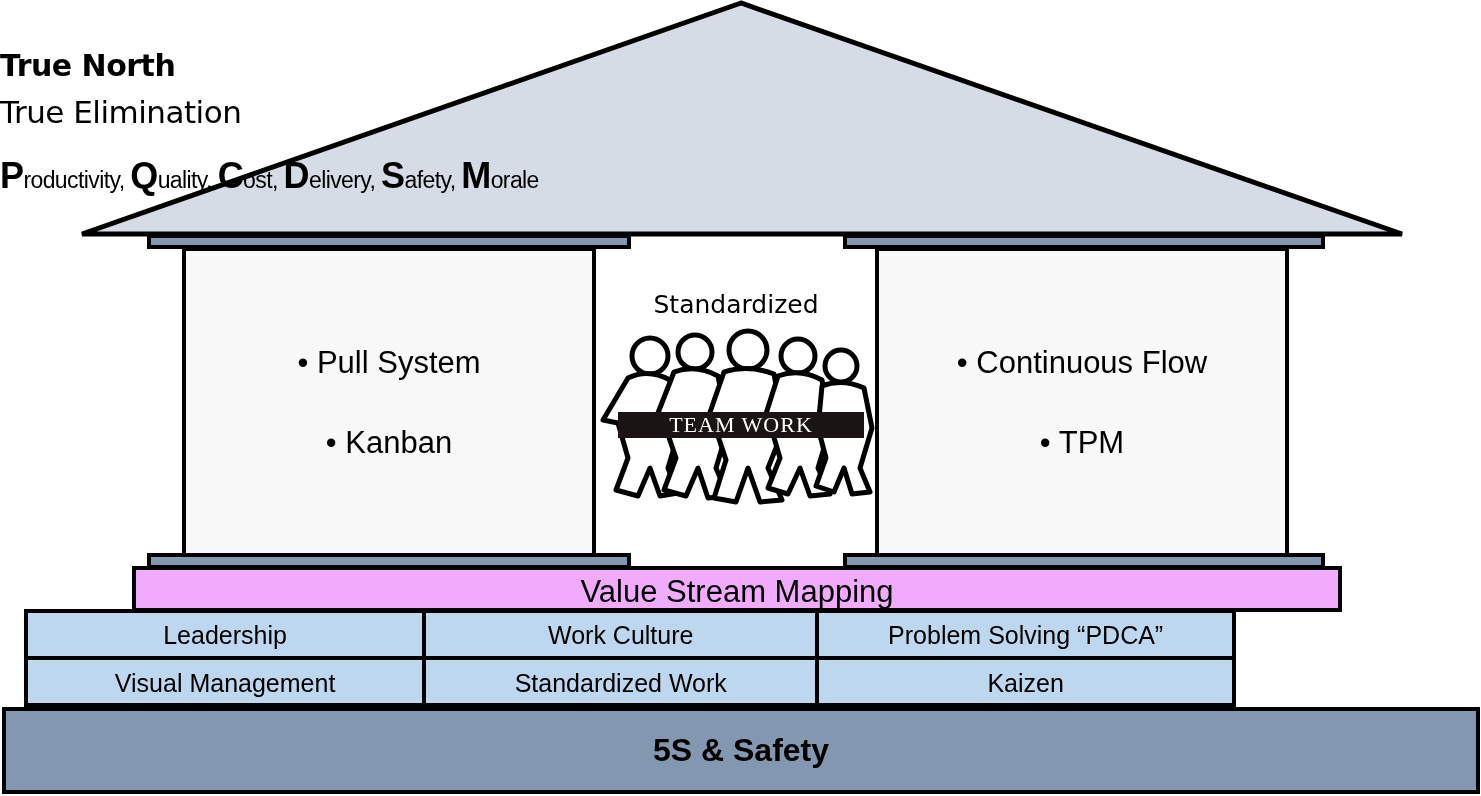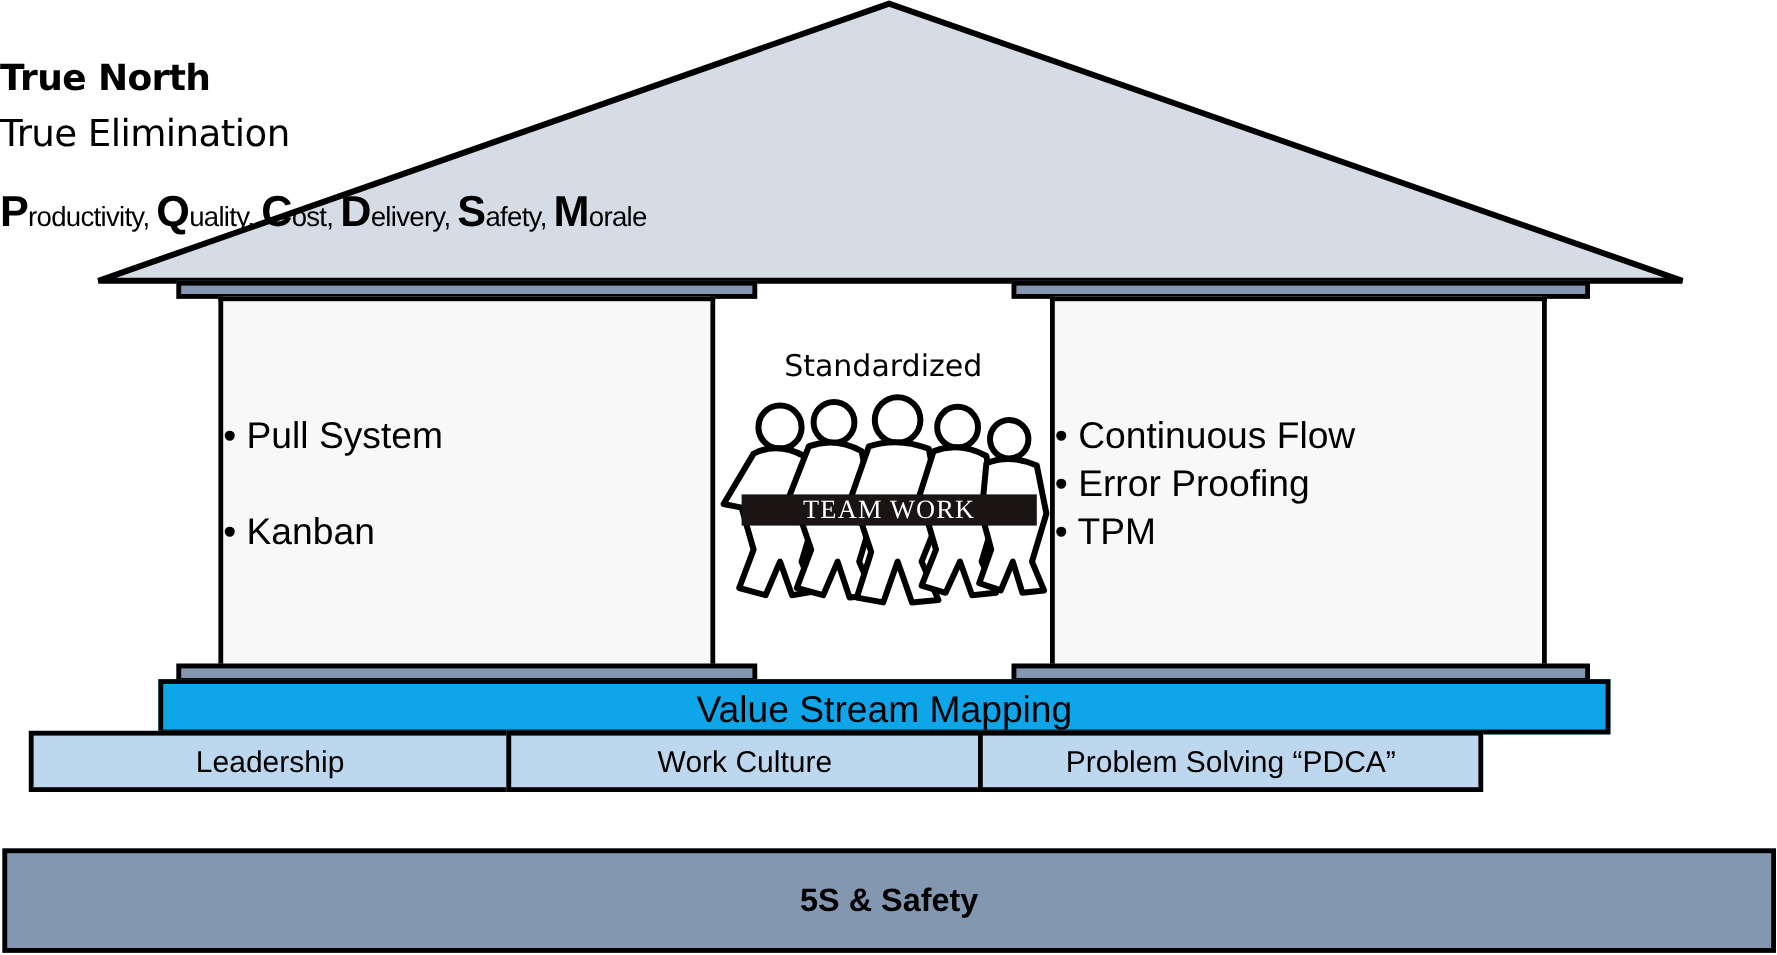--- a/index.html
+++ b/index.html
@@ -6,25 +6,25 @@
   body{width:1481px;height:796px;position:relative;overflow:hidden;font-family:"Liberation Sans",sans-serif;color:#000;}
   .abs{position:absolute;box-sizing:border-box;}
   svg.roof{position:absolute;left:0;top:0;}
   .roof-text{position:absolute;left:0;width:1481px;text-align:left;}
   .title{top:48px;font-family:"DejaVu Sans",sans-serif;font-weight:bold;font-size:30px;letter-spacing:-0.5px;}
   .subtitle{top:94px;font-family:"DejaVu Sans",sans-serif;font-size:31px;letter-spacing:-0.5px;}
   .pqcdsm{top:155px;font-size:23px;letter-spacing:-0.6px;}
   .pqcdsm .big{font-weight:bold;font-size:36px;}
   .beam{background:#8497b0;border:4px solid #000;}
   .pillar{background:#f8f8f8;border:4px solid #000;border-bottom:none;}
-  .pillar-list{position:absolute;left:0;right:0;font-size:31px;}
-  .vsm{background:#0ea5e9;border:4px solid #000;text-align:center;font-size:31px;line-height:44px;}
+  .pillar-list{position:absolute;left:0;right:0;text-align:center;font-size:31px;}
+  .vsm{background:#f0abfc;border:4px solid #000;text-align:center;font-size:31px;line-height:44px;}
   .found-row{display:flex;}
   .cell{background:#bdd7ee;border:4px solid #000;text-align:center;font-size:25px;box-sizing:border-box;}
-  .base{background:#8497b0;border:4px solid #000;text-align:center;font-weight:bold;font-size:27px;}
+  .base{background:#8497b0;border:4px solid #000;text-align:center;font-weight:bold;font-size:32px;}
   .inv{font-family:"DejaVu Sans",sans-serif;font-size:25px;text-align:center;}
 </style>
 </head>
 <body>
 
 <svg class="roof" width="1481" height="240">
   <polygon points="741,3 82,234 1402,234" fill="#d6dce5" stroke="#000" stroke-width="5" stroke-linejoin="miter"></polygon>
 </svg>
 <div class="roof-text title">True North</div>
 <div class="roof-text subtitle">True Elimination</div>
@@ -68,30 +68,34 @@
       <circle cx="243" cy="38" r="16"></circle>
       <path d="M224 58 Q244 50 266 60 L274 100 L262 140 L272 164 L254 166 L246 140 L236 164 L218 158 L228 130 L220 100 Z"></path>
     </g>
   </g>
   <rect x="20" y="84" width="246" height="26" fill="#1a1414"></rect>
   <text x="143" y="104" text-anchor="middle" fill="#fff" font-family="'Liberation Serif',serif" font-size="22" letter-spacing="1">TEAM WORK</text>
 </svg>
 
 <div class="abs pillar" style="left:875px;top:247px;width:414px;height:308px;">
   <div class="pillar-list" style="top:94px;">• Continuous Flow</div>
-  <div class="pillar-list" style="top:134px;">• Error Proofing</div>
   <div class="pillar-list" style="top:174px;">• TPM</div>
 </div>
 
 <div class="abs beam" style="left:147px;top:553px;width:484px;height:16px;"></div>
 <div class="abs beam" style="left:843px;top:553px;width:482px;height:16px;"></div>
 
 <div class="abs vsm" style="left:132px;top:566px;width:1210px;height:46px;">Value Stream Mapping</div>
 
 <div class="abs" style="left:24px;top:609px;width:1212px;height:102px;">
   <div class="found-row" style="height:51px;">
     <div class="cell" style="width:476px;line-height:44px;">Leadership</div>
     <div class="cell" style="width:470px;margin-left:-4px;line-height:44px;">Work Culture</div>
     <div class="cell" style="width:498px;margin-left:-4px;line-height:44px;">Problem Solving “PDCA”</div>
   </div>
+  <div class="found-row" style="height:51px;margin-top:-4px;">
+    <div class="cell" style="width:476px;line-height:46px;">Visual Management</div>
+    <div class="cell" style="width:470px;margin-left:-4px;line-height:46px;">Standardized Work</div>
+    <div class="cell" style="width:498px;margin-left:-4px;line-height:46px;">Kaizen</div>
+  </div>
 </div>
 
 <div class="abs base" style="left:2px;top:707px;width:1478px;height:87px;line-height:79px;">5S &amp; Safety</div>
 
 </body></html>

